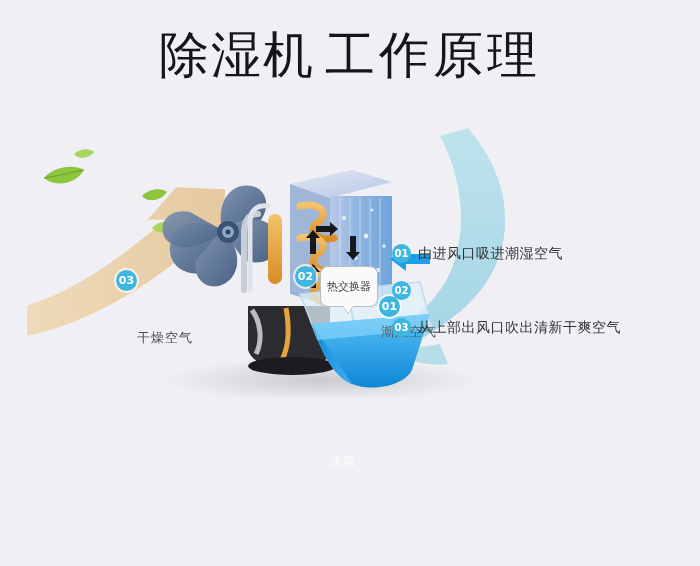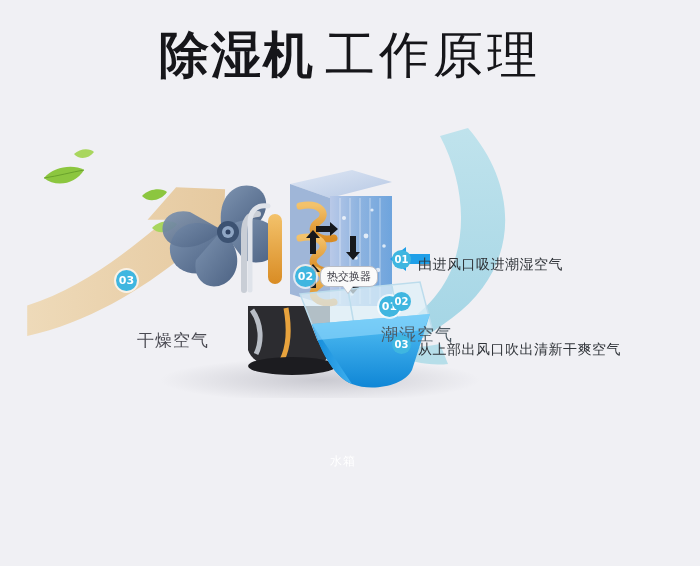--- a/index.html
+++ b/index.html
@@ -16,64 +16,64 @@
     position:absolute;top:26px;left:0;width:700px;
     text-align:center;
   }
   .title{
     display:inline-block;
     font-size:50px;line-height:58px;
     font-weight:700;color:#16161a;
     letter-spacing:2px;
     white-space:nowrap;
   }
-  .title .t1{font-weight:700;}
+  .title .t1{font-weight:400;}
   .title .t2{font-weight:400;margin-left:10px;letter-spacing:4px;}
 
   
   .stage{position:absolute;left:0;top:118px;width:700px;height:280px;}
   .stage svg{position:absolute;left:0;top:0;}
 
   
-  .lbl{position:absolute;font-size:17px;color:#4a4a52;white-space:nowrap;}
+  .lbl{position:absolute;font-size:13px;color:#4a4a52;white-space:nowrap;}
   .lbl-dry{left:137px;top:211px;letter-spacing:1px;}
   .lbl-wet{left:381px;top:205px;letter-spacing:1px;color:#4d5a63;}
   .lbl-tank{left:330px;top:335px;color:#ffffff;font-size:12px;letter-spacing:1px;}
 
   .badge{
     position:absolute;width:21px;height:21px;border-radius:50%;
     background:#3fb6e0;color:#fff;font-size:11px;font-weight:700;
     display:flex;align-items:center;justify-content:center;
     box-shadow:0 0 0 2px rgba(255,255,255,.7);
   }
   .badge-03{left:116px;top:152px;}
   .badge-02{left:295px;top:148px;}
   .badge-01{left:379px;top:178px;}
 
   .callout{
     position:absolute;left:320px;top:148px;
     border:1px solid #b9bcc4;border-radius:8px;background:#fafafa;
-    padding:2px 6px;font-size:11px;color:#41414a;white-space:nowrap;
+    padding:12px 6px;font-size:11px;color:#41414a;white-space:nowrap;
   }
   .callout:after{
     content:"";position:absolute;left:22px;bottom:-7px;
     width:0;height:0;border-left:5px solid transparent;
     border-right:5px solid transparent;border-top:7px solid #fafafa;
     filter:drop-shadow(0 1px 0 #b9bcc4);
   }
 
   
   .steps{position:absolute;left:392px;top:244px;width:300px;}
   .step{display:flex;align-items:center;margin-bottom:18px;}
   .step-num{
     flex:0 0 auto;width:19px;height:19px;border-radius:50%;
     background:#3fb6e0;color:#fff;font-size:10px;font-weight:700;
     display:flex;align-items:center;justify-content:center;margin-right:7px;
   }
-  .step-txt{font-size:14px;color:#2f3338;letter-spacing:.5px;white-space:nowrap;margin-top:12px;}
+  .step-txt{font-size:14px;color:#2f3338;letter-spacing:.5px;white-space:nowrap;}
 
   
   .overlay{
     position:absolute;left:0;top:262px;width:700px;text-align:center;
     pointer-events:none;
   }
   .overlay span{
     display:inline-block;
     font-size:44px;line-height:52px;font-weight:800;font-style:italic;
     color:#ffffff;letter-spacing:1px;white-space:nowrap;

